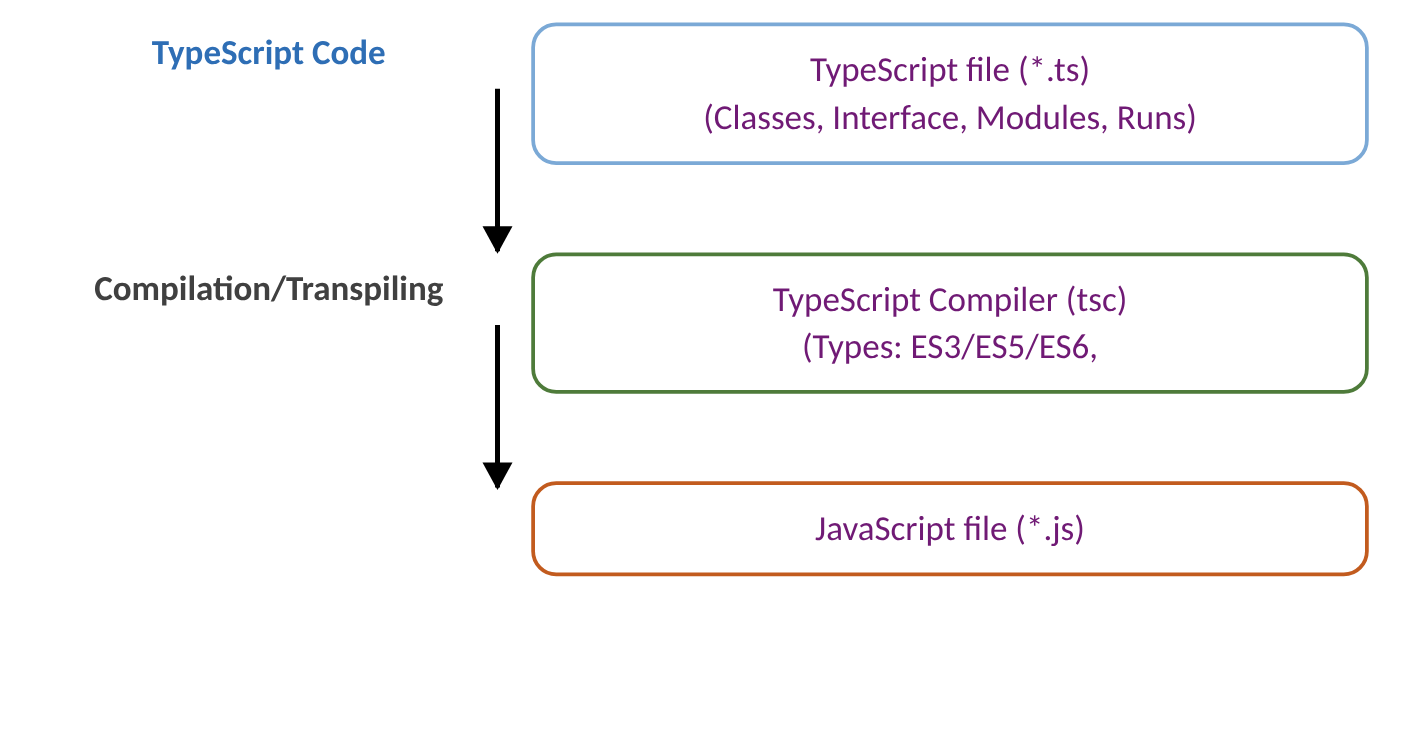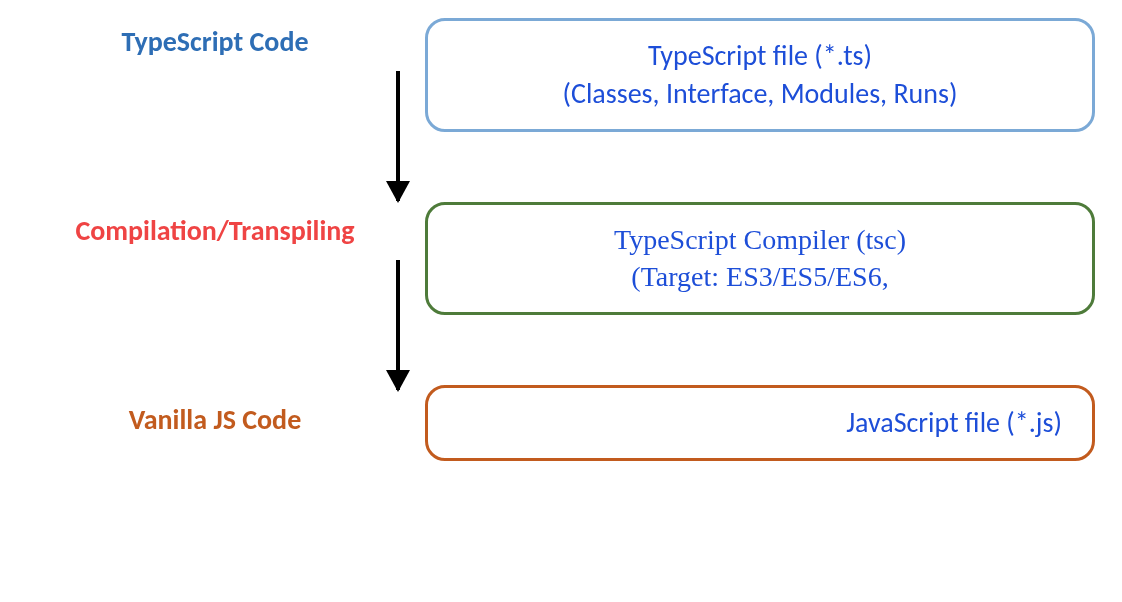--- a/index.html
+++ b/index.html
@@ -26,21 +26,21 @@
     .label {
       font-size: 28px;
       font-weight: bold;
       text-align: center;
       width: 100%;
     }
     .label-blue {
       color: #2E6EB5;
     }
     .label-green {
-      color: #ef4444;
+      color: #404040;
     }
     .label-orange {
       color: #C25B1E;
     }
     .arrow {
       width: 4px;
       height: 130px;
       background: #000;
       position: relative;
       margin: 12px 0;
@@ -71,48 +71,45 @@
       border-radius: 20px;
       padding: 16px 30px;
       text-align: center;
       background: #fff;
     }
     .box-blue {
       border-color: #7BA9D6;
     }
     .box-green {
       border-color: #4E7B3A;
-      font-family: Liberation Serif, serif;
     }
     .box-orange {
       border-color: #C25B1E;
-      text-align: right;
     }
     .box-line {
       font-size: 28px;
-      color: #1d4ed8;
+      color: #701a75;
       line-height: 1.35;
     }
   </style>
 </head>
 <body>
 
 <div class="left-column">
   <div class="label label-blue">TypeScript Code</div>
   <div class="arrow"></div>
   <div class="label label-green">Compilation/Transpiling</div>
   <div class="arrow"></div>
-  <div class="label label-orange">Vanilla JS Code</div>
 </div>
 
 <div class="right-column">
   <div class="box box-blue">
     <div class="box-line">TypeScript file (*.ts)</div>
     <div class="box-line">(Classes, Interface, Modules, Runs)</div>
   </div>
   <div class="box box-green">
     <div class="box-line">TypeScript Compiler (tsc)</div>
-    <div class="box-line">(Target: ES3/ES5/ES6,</div>
+    <div class="box-line">(Types: ES3/ES5/ES6,</div>
   </div>
   <div class="box box-orange">
     <div class="box-line">JavaScript file (*.js)</div>
   </div>
 </div>
 
 </body></html>

